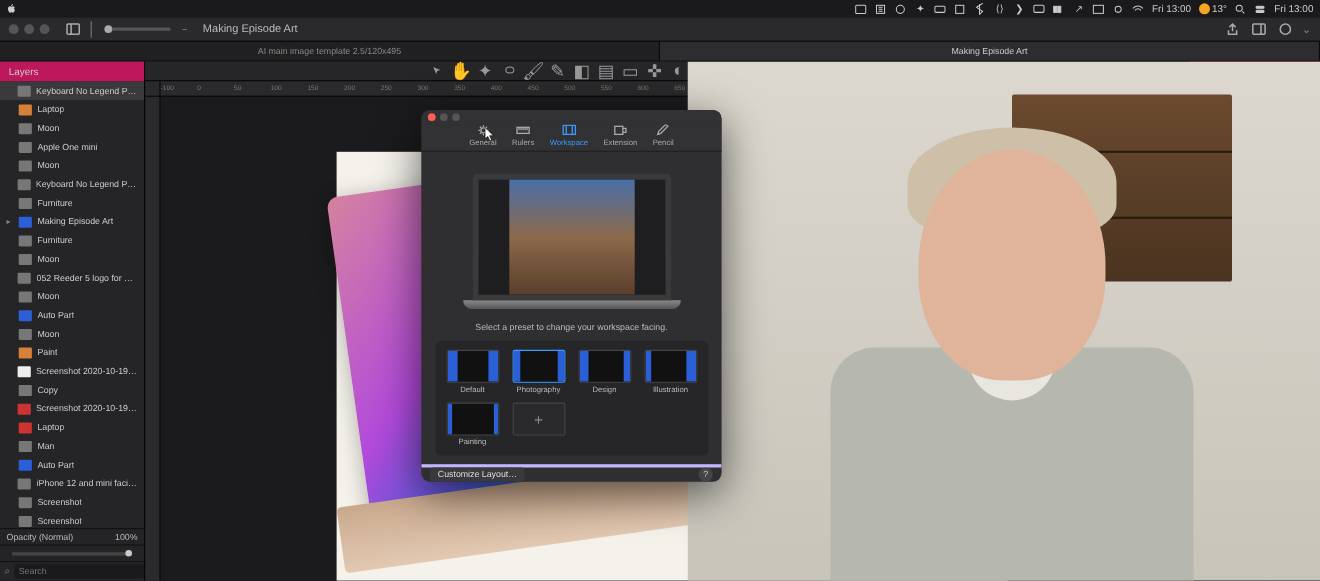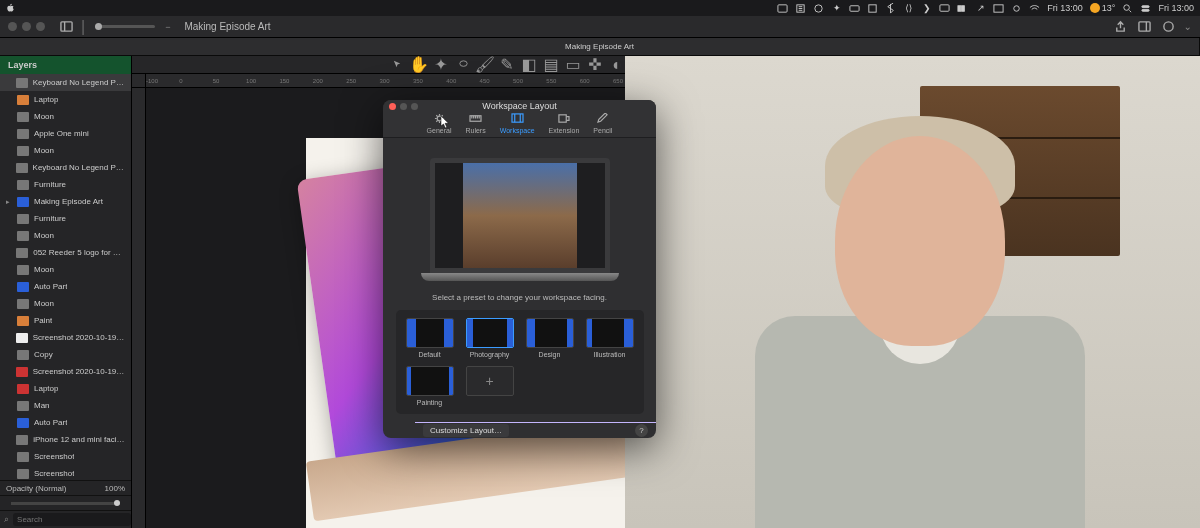--- a/index.html
+++ b/index.html
@@ -29,21 +29,21 @@
   
   .tabstrip{height:18px;background:#202022;display:flex;border-bottom:1px solid #0a0a0a;}
   .tab{flex:1;display:flex;align-items:center;justify-content:center;font-size:8px;color:#888;border-right:1px solid #0a0a0a;}
   .tab.active{background:#2d2d2f;color:#ccc;}
 
   
   .main{display:flex;height:calc(528px - 16px - 22px - 18px);}
 
   
   .layers{width:132px;background:#252527;display:flex;flex-direction:column;border-right:1px solid #000;}
-  .panel-head{height:18px;font-size:9px;padding:4px 8px;color:#ccc;background:#14532d;font-weight:bold;}
+  .panel-head{height:18px;font-size:9px;padding:4px 8px;color:#ccc;background:#be185d;}
   .layer-list{flex:1;overflow:hidden;}
   .layer-row{height:17px;display:flex;align-items:center;gap:5px;padding:0 6px;font-size:8px;color:#ccc;white-space:nowrap;overflow:hidden;text-overflow:ellipsis;cursor:pointer;}
   .layer-row.sel{background:#3a3a3c;}
   .lthumb{width:12px;height:10px;background:#555;border-radius:1px;flex-shrink:0;}
   .lthumb.blue{background:#2a5fd8;}
   .lthumb.orange{background:#d87f3a;}
   .lthumb.red{background:#cc3333;}
   .lthumb.grey{background:#777;}
   .lthumb.white{background:#eee;}
   .layer-row .lbl{overflow:hidden;text-overflow:ellipsis;}
@@ -108,21 +108,21 @@
   .preset .pv.p-photo .lp{width:6px;}
   .preset .pv.p-photo .rp{width:6px;}
   .preset .pv.p-design .lp{width:8px;}
   .preset .pv.p-design .rp{width:6px;}
   .preset .pv.p-illus .lp{width:5px;}
   .preset .pv.p-illus .rp{width:9px;}
   .preset .pv.p-paint .lp{width:4px;}
   .preset .pv.p-paint .rp{width:4px;}
   .preset .pv.p-add{display:flex;align-items:center;justify-content:center;color:#888;font-size:14px;background:#2a2a2c;}
   .preset .plabel{font-size:7px;color:#bbb;}
-  .dlg-foot{height:22px;display:flex;align-items:center;justify-content:space-between;padding:0 8px;border-top:1px solid #c4b5fd;margin-left:32px;}
+  .dlg-foot{height:22px;display:flex;align-items:center;justify-content:space-between;padding:0 8px;border-top:3px solid #c4b5fd;}
   .cust-btn{background:#3a3a3c;border-radius:3px;font-size:8px;color:#ddd;padding:2px 7px;cursor:pointer;}
   .help{width:13px;height:13px;border-radius:50%;background:#444;color:#ccc;font-size:8px;display:flex;align-items:center;justify-content:center;cursor:pointer;}
 
   .cursor-arrow{position:absolute;left:440px;top:115px;z-index:60;width:10px;height:14px;}
   .cursor-arrow svg{width:10px;height:14px;}
 
   
   .webcam{position:absolute;right:0;top:56px;width:575px;height:472px;z-index:10;overflow:hidden;}
   .bookshelf{position:absolute;right:80px;top:30px;width:200px;height:170px;background:linear-gradient(#6b4a2e,#4a3320);border-radius:2px;}
   .bookshelf::before{content:"";position:absolute;top:30%;left:0;right:0;height:2px;background:#2a1c10;}
@@ -255,20 +255,23 @@
     </div>
   <div class="tbtn">
       <svg viewBox="0 0 14 14">
         <circle cx="7" cy="7" r="5"></circle>
       </svg>
     </div>
   <span style="color:#888;font-size:10px;">⌄</span>
 </div>
 
 <div class="tabstrip">
+  <div class="tab">
+      <span>AI main image template 2.5/120x495</span>
+    </div>
   <div class="tab active">
       <span>Making Episode Art</span>
     </div>
 </div>
 
 <div class="main">
 
   <div class="layers">
     <div class="panel-head">Layers</div>
     <div class="layer-list" id="layer-list">
@@ -546,21 +549,20 @@
   <div class="head"></div>
 </div>
 
 <div class="dialog">
   <div class="dlg-titlebar">
     <div class="traffic">
       <span class="t-red"></span>
       <span class="t-yel"></span>
       <span class="t-grn"></span>
     </div>
-    <div class="dlg-title">Workspace Layout</div>
   </div>
   <div class="dlg-tabs" id="dlg-tabs">
       <div class="dlg-tab">
         <span class="ico">
           <svg viewBox="0 0 14 12">
             <circle cx="7" cy="6" r="2.5"></circle>
             <path d="M7 1v2M7 9v2M2 6h2M10 6h2M3.5 2.5l1.4 1.4M9.1 8.1l1.4 1.4M3.5 9.5l1.4-1.4M9.1 3.9l1.4-1.4"></path>
           </svg>
         </span>
         <span>General</span>

